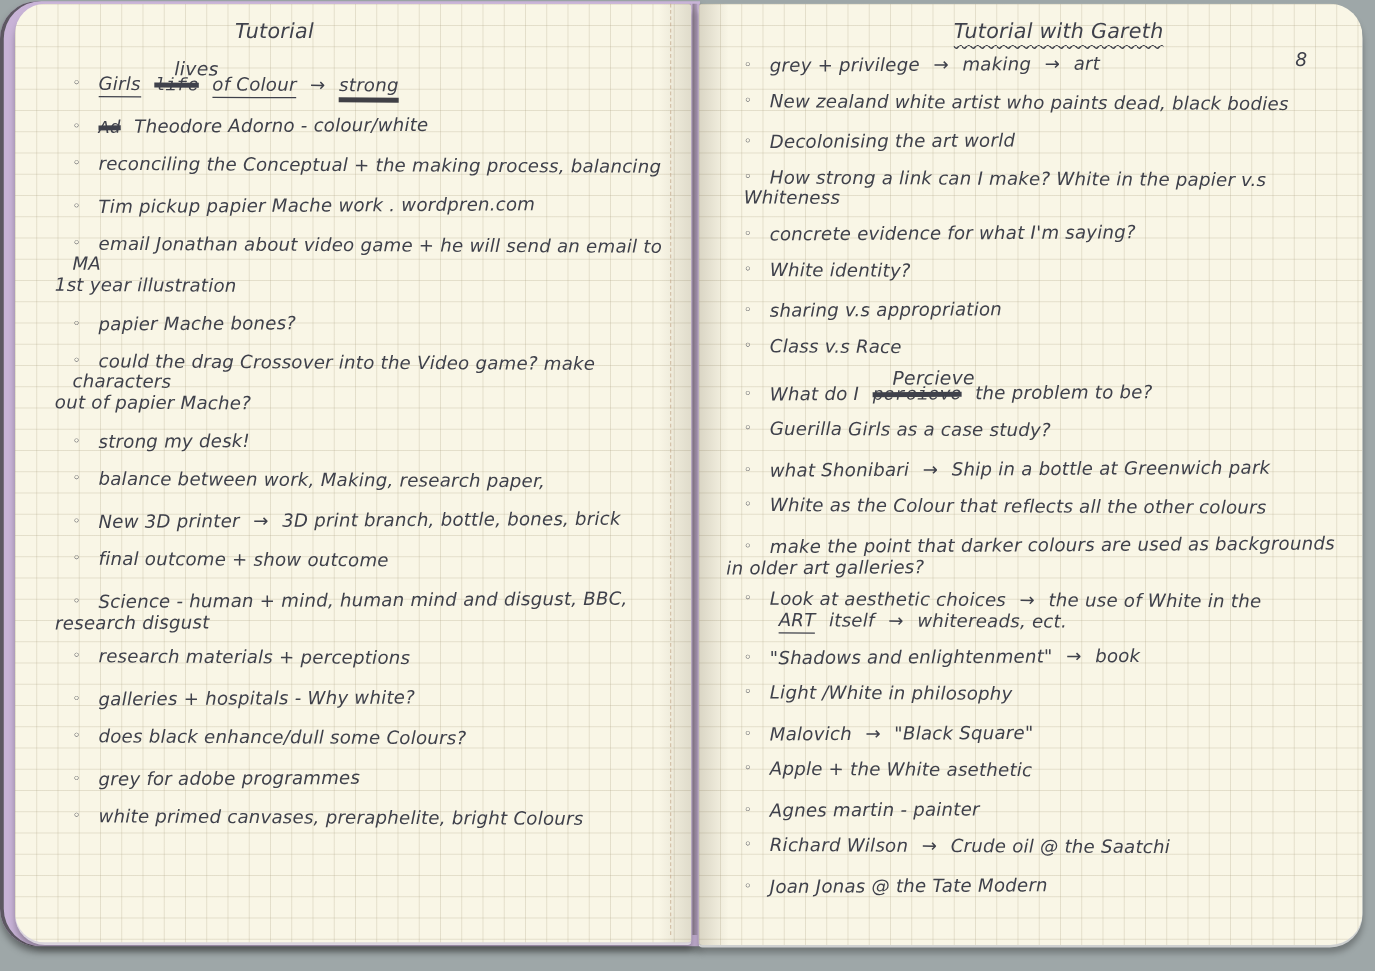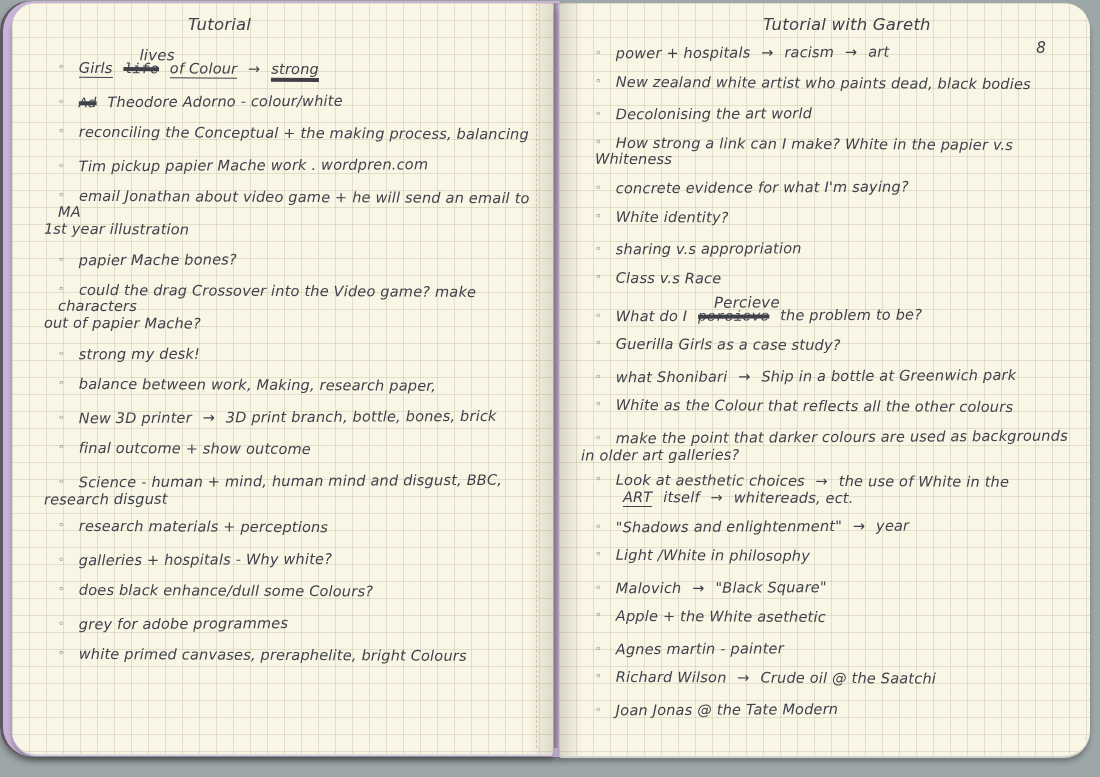--- a/index.html
+++ b/index.html
@@ -69,20 +69,21 @@
   .page-right .content{padding:4px 12px 0 36px;}
 
   .page-title{
     font-size:16.5px;
     margin-bottom:10px;
     display:inline-block;
   }
   .page-left .page-title{margin-left:130px;}
   .page-right .page-title{
     margin-left:168px;
+    text-decoration:underline;
     text-decoration-style:wavy;
     text-decoration-thickness:1px;
     text-underline-offset:5px;
   }
   .page-num{position:absolute;top:28px;right:44px;font-size:15px;}
 
   .line{min-height:19px;margin-bottom:13px;position:relative;}
   .page-right .line{margin-bottom:11.5px;}
   .line:nth-child(odd){transform:rotate(-.35deg);}
   .line:nth-child(even){transform:rotate(.3deg);}
@@ -211,23 +212,23 @@
   <div class="perf perf-left"></div>
   <div class="perf perf-right"></div>
 
   <div class="page page-right">
     <div class="content">
       <div class="page-title">Tutorial with Gareth</div>
       <div class="page-num">8</div>
 
       <div class="line">
         <span class="bullet">◦</span>
-        <span class="seg">power + hospitals</span>
-        <span class="seg">→</span>
-        <span class="seg">racism</span>
+        <span class="seg">grey + privilege</span>
+        <span class="seg">→</span>
+        <span class="seg">making</span>
         <span class="seg">→</span>
         <span class="seg">art</span>
       </div>
 
       <div class="line">
         <span class="bullet">◦</span>
         <span class="seg">New zealand white artist who paints dead, black bodies</span>
       </div>
 
       <div class="line">
@@ -303,21 +304,21 @@
           <span class="seg">itself</span>
           <span class="seg">→</span>
           <span class="seg">whitereads, ect.</span>
         </div>
       </div>
 
       <div class="line">
         <span class="bullet">◦</span>
         <span class="seg">"Shadows and enlightenment"</span>
         <span class="seg">→</span>
-        <span class="seg">year</span>
+        <span class="seg">book</span>
       </div>
 
       <div class="line">
         <span class="bullet">◦</span>
         <span class="seg">Light /White in philosophy</span>
       </div>
 
       <div class="line">
         <span class="bullet">◦</span>
         <span class="seg">Malovich</span>

